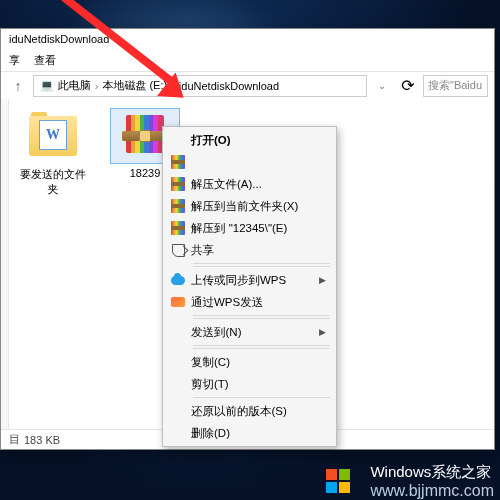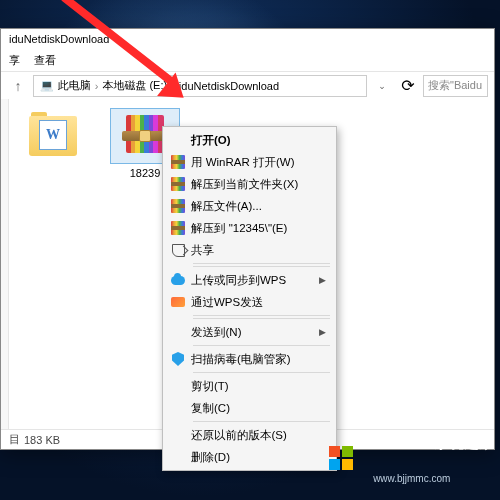--- a/index.html
+++ b/index.html
@@ -81,28 +81,28 @@
 .ic-cloud::before{content:"";position:absolute;left:3px;top:-3px;width:7px;height:7px;background:#28a0e8;border-radius:50%;}
 .ic-wps-send{width:14px;height:10px;background:linear-gradient(135deg,#ff6a3a,#ffa03a);border-radius:2px;}
 .ic-shield{width:12px;height:14px;background:#28a0e8;clip-path:polygon(50% 0,100% 20%,100% 60%,50% 100%,0 60%,0 20%);}
 
 
 .red-arrow { position: absolute; left: 12px; top: 0; width: 200px; height: 140px; pointer-events: none; }
 .arrow-line { position: absolute; left: 50px; top: -8px; width: 140px; height: 8px; background: #ff2a2a; transform-origin: left center; transform: rotate(38deg); border-radius:4px;}
 .arrow-head { position: absolute; left: 152px; top: 76px; width: 0; height: 0; border-left: 22px solid #ff2a2a; border-top: 15px solid transparent; border-bottom: 15px solid transparent; transform: rotate(38deg);}
 
 
-.watermark { position: absolute; right: 6px; bottom: 16px; display: flex; align-items: center; gap: 18px; color: #fff; font-size: 15px; }
+.watermark { position: absolute; right: 6px; bottom: 0; display: flex; align-items: center; gap: 18px; color: #fff; font-size: 15px; }
 .wm-logo { width: 26px; height: 26px; position: relative; }
 .wm-logo div { position:absolute; width:11px; height:11px; }
 .wm-logo .p1{left:0;top:0;background:#f25022;}
 .wm-logo .p2{left:13px;top:0;background:#7fba00;}
 .wm-logo .p3{left:0;top:13px;background:#00a4ef;}
 .wm-logo .p4{left:13px;top:13px;background:#ffb900;}
-.wm-sub { font-size:10px; color:#bcd; display:block;margin-top:20px; }
+.wm-sub { font-size:16px; color:#bcd; display:block; }
 </style>
 </head>
 <body>
 
 <div class="desktop-bg"></div>
 
 <div class="window">
   <div class="titlebar">iduNetdiskDownload</div>
   <div class="menubar">
     <span>享</span>
@@ -129,20 +129,21 @@
       <div class="file-item">
         <div class="icon-box">
           <div class="folder-icon">
             <div class="folder-tab"></div>
             <div class="folder-back"></div>
             <div class="folder-doc">
                 <span class="w">W</span>
               </div>
           </div>
         </div>
+        <div class="label">要发送的文件夹</div>
       </div>
       <div class="file-item selected">
         <div class="icon-box">
           <div class="rar-icon">
             <div class="rar-books"></div>
             <div class="rar-strap"></div>
             <div class="rar-buckle"></div>
           </div>
         </div>
         <div class="label">18239</div>
@@ -158,33 +159,32 @@
 
 <div class="context-menu">
   <div class="mi bold">
       <div class="ic"></div>
       <div class="tx">打开(O)</div>
     </div>
   <div class="mi">
       <div class="ic">
         <div class="ic-rar"></div>
       </div>
-      <div class="tx">用 WinRAR 打开(W)</div>
+    </div>
+  <div class="mi">
+      <div class="ic">
+        <div class="ic-rar"></div>
+      </div>
+      <div class="tx">解压文件(A)...</div>
     </div>
   <div class="mi">
       <div class="ic">
         <div class="ic-rar"></div>
       </div>
       <div class="tx">解压到当前文件夹(X)</div>
-    </div>
-  <div class="mi">
-      <div class="ic">
-        <div class="ic-rar"></div>
-      </div>
-      <div class="tx">解压文件(A)...</div>
     </div>
   <div class="mi">
       <div class="ic">
         <div class="ic-rar"></div>
       </div>
       <div class="tx">解压到 "12345\"(E)</div>
     </div>
   <div class="mi">
       <div class="ic">
         <div class="ic-share"></div>
@@ -207,34 +207,28 @@
       <div class="tx">通过WPS发送</div>
     </div>
   <div class="sep-line"></div>
   <div class="sep-line"></div>
   <div class="mi">
       <div class="ic"></div>
       <div class="tx">发送到(N)</div>
       <div class="arw">▶</div>
     </div>
   <div class="sep-line"></div>
-  <div class="mi">
-      <div class="ic">
-        <div class="ic-shield"></div>
-      </div>
-      <div class="tx">扫描病毒(电脑管家)</div>
-    </div>
-  <div class="sep-line"></div>
+  <div class="sep-line"></div>
+  <div class="mi">
+      <div class="ic"></div>
+      <div class="tx">复制(C)</div>
+    </div>
   <div class="mi">
       <div class="ic"></div>
       <div class="tx">剪切(T)</div>
-    </div>
-  <div class="mi">
-      <div class="ic"></div>
-      <div class="tx">复制(C)</div>
     </div>
   <div class="sep-line"></div>
   <div class="mi">
       <div class="ic"></div>
       <div class="tx">还原以前的版本(S)</div>
     </div>
   <div class="mi">
       <div class="ic"></div>
       <div class="tx">删除(D)</div>
     </div>

